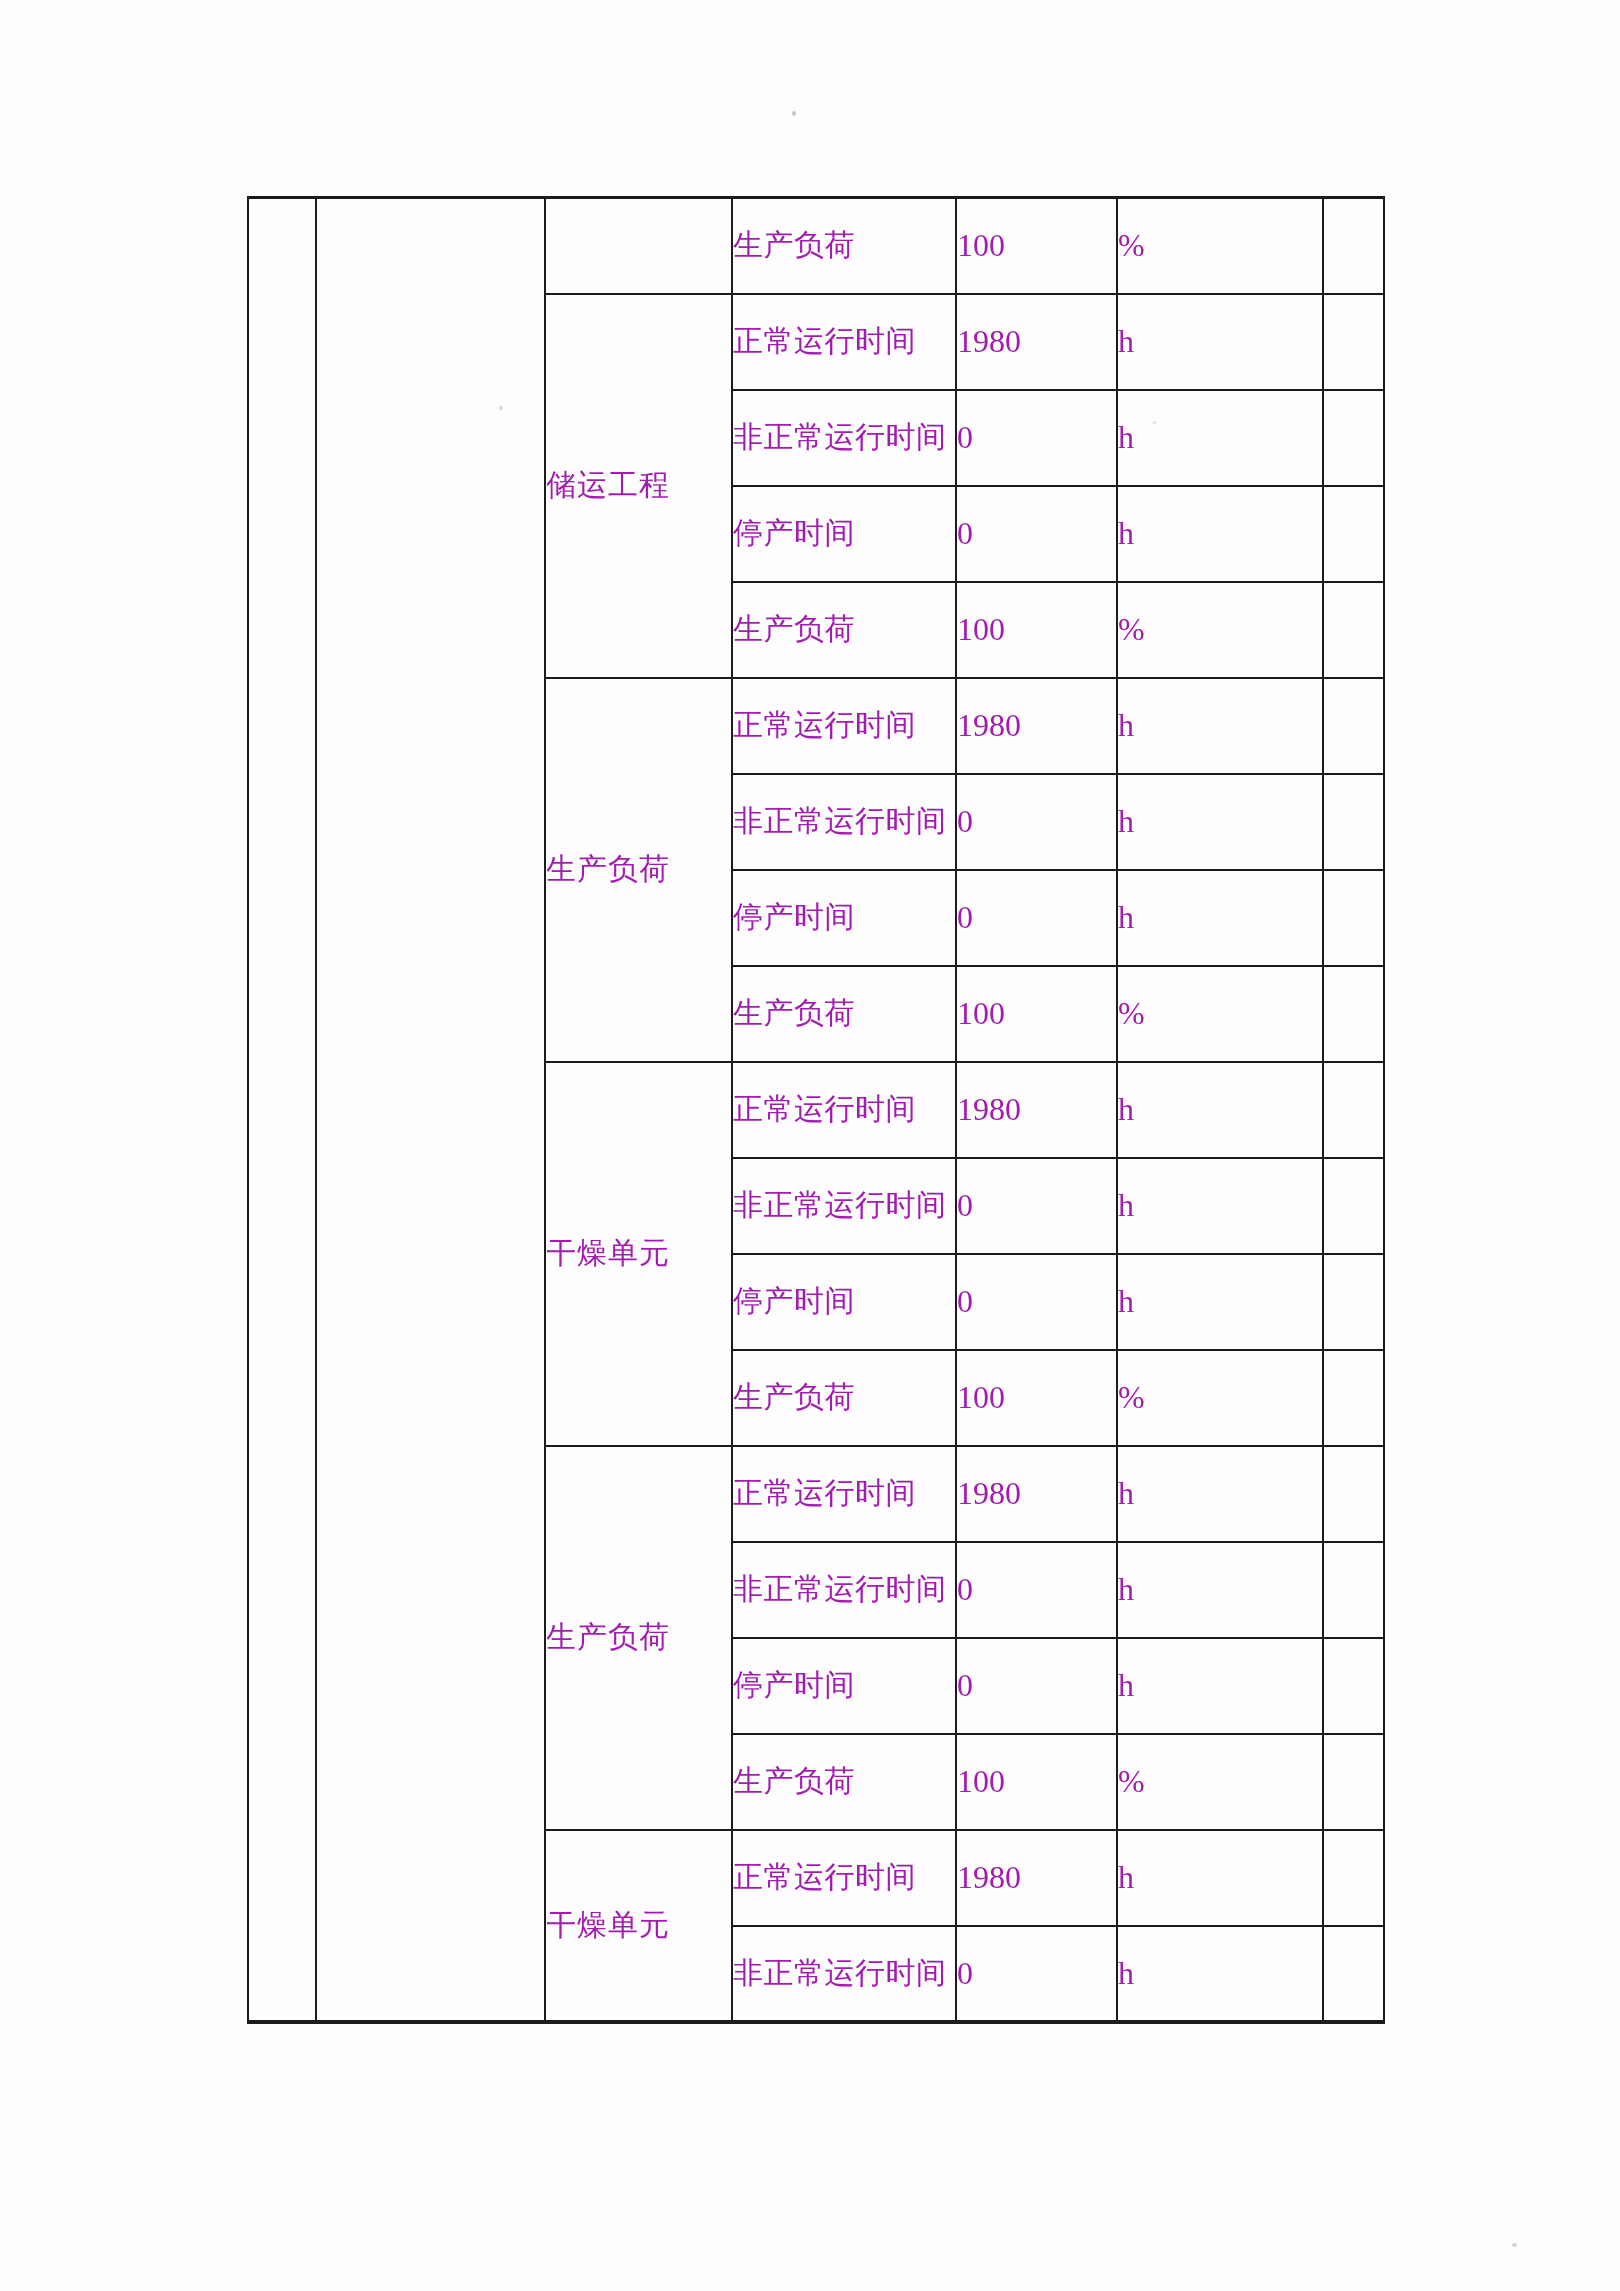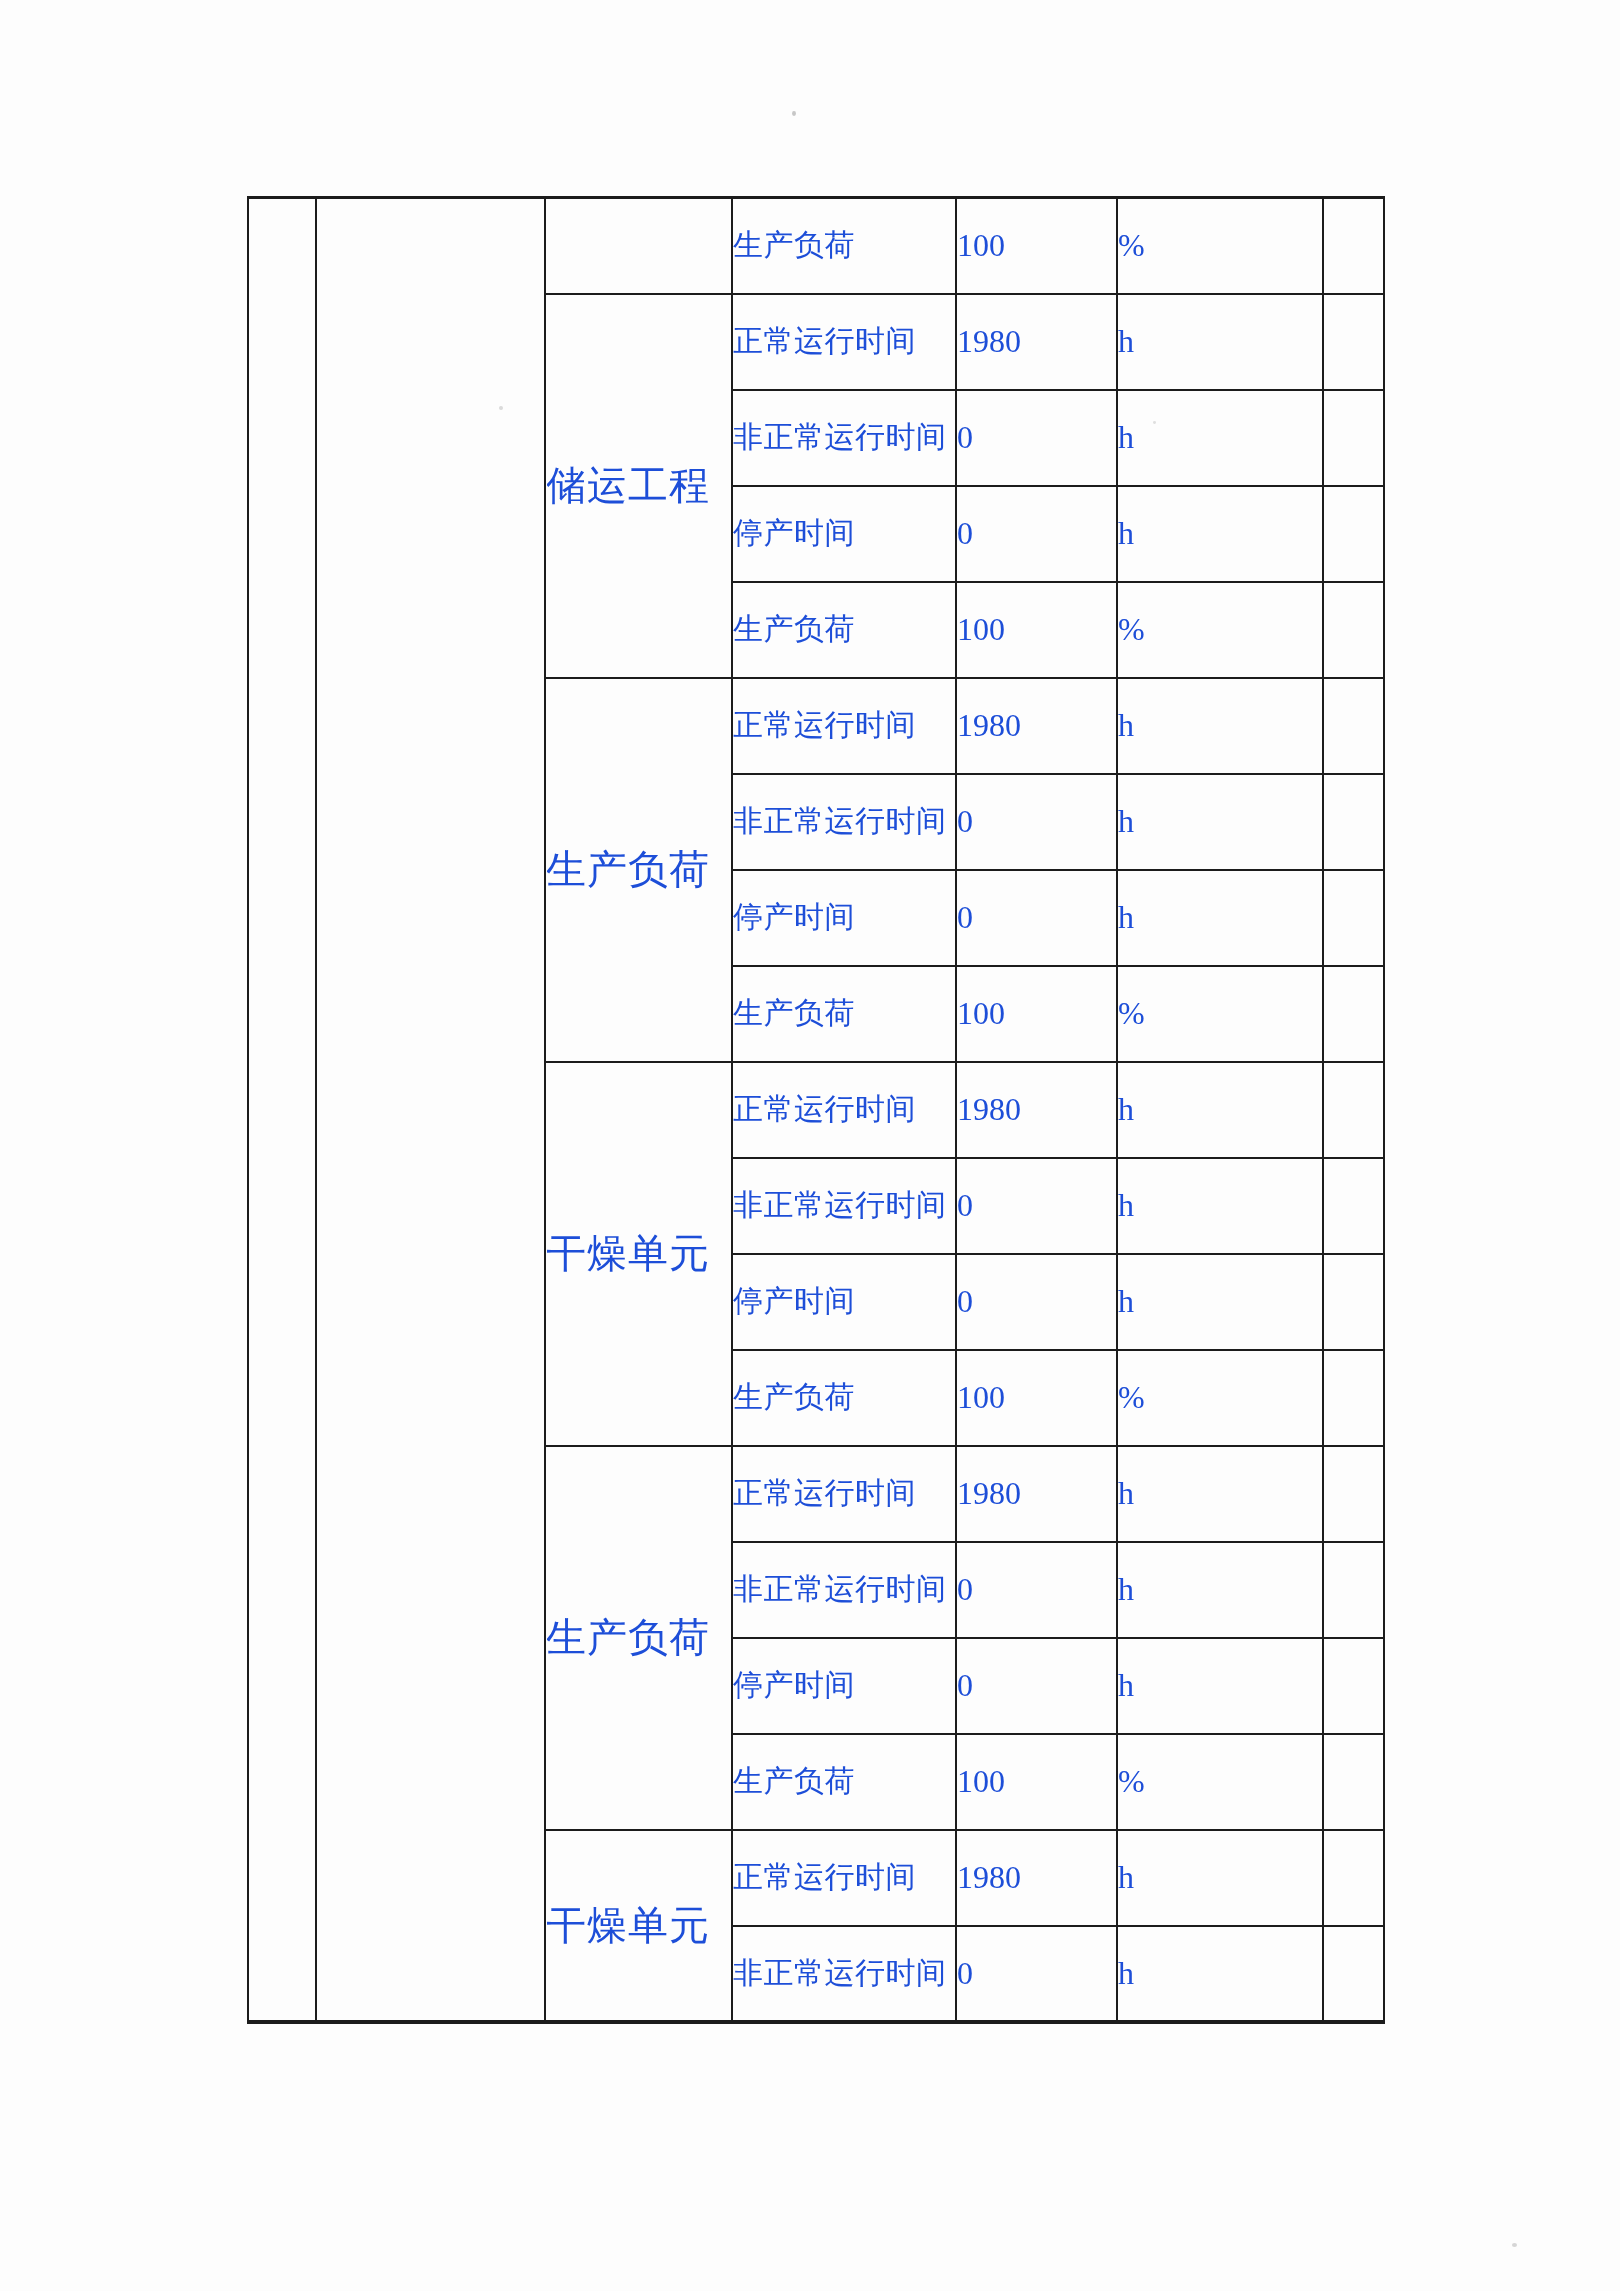--- a/index.html
+++ b/index.html
@@ -7,21 +7,21 @@
     padding: 0;
     background: #e8e8e8;
   }
   .page {
     position: relative;
     width: 1620px;
     height: 2292px;
     background: #fdfdfd;
     overflow: hidden;
     font-family: "Liberation Serif", "DejaVu Serif", serif;
-    color: #1d4ed8;
+    color: #a21caf;
   }
   table.schedule {
     position: absolute;
     left: 247px;
     top: 196px;
     border-collapse: collapse;
     table-layout: fixed;
     width: 1136px;
     border: 2.9px solid #1c1c1c;
     border-top-width: 3.9px;
@@ -32,21 +32,21 @@
     border: 2px solid #1c1c1c;
     border-top-width: 2.9px;
     border-bottom-width: 2.9px;
     vertical-align: middle;
     padding: 0;
     overflow: hidden;
     white-space: nowrap;
   }
   table.schedule tr { height: 96px; }
   td.cell-group {
-    font-size: 40px;
+    font-size: 30px;
     padding-left: 13.7px;
     letter-spacing: 1px;
     border-radius: 9px;
   }
   td.cell-param {
     font-size: 30px;
     padding-left: 8.8px;
     letter-spacing: 0.5px;
   }
   td.cell-value {

